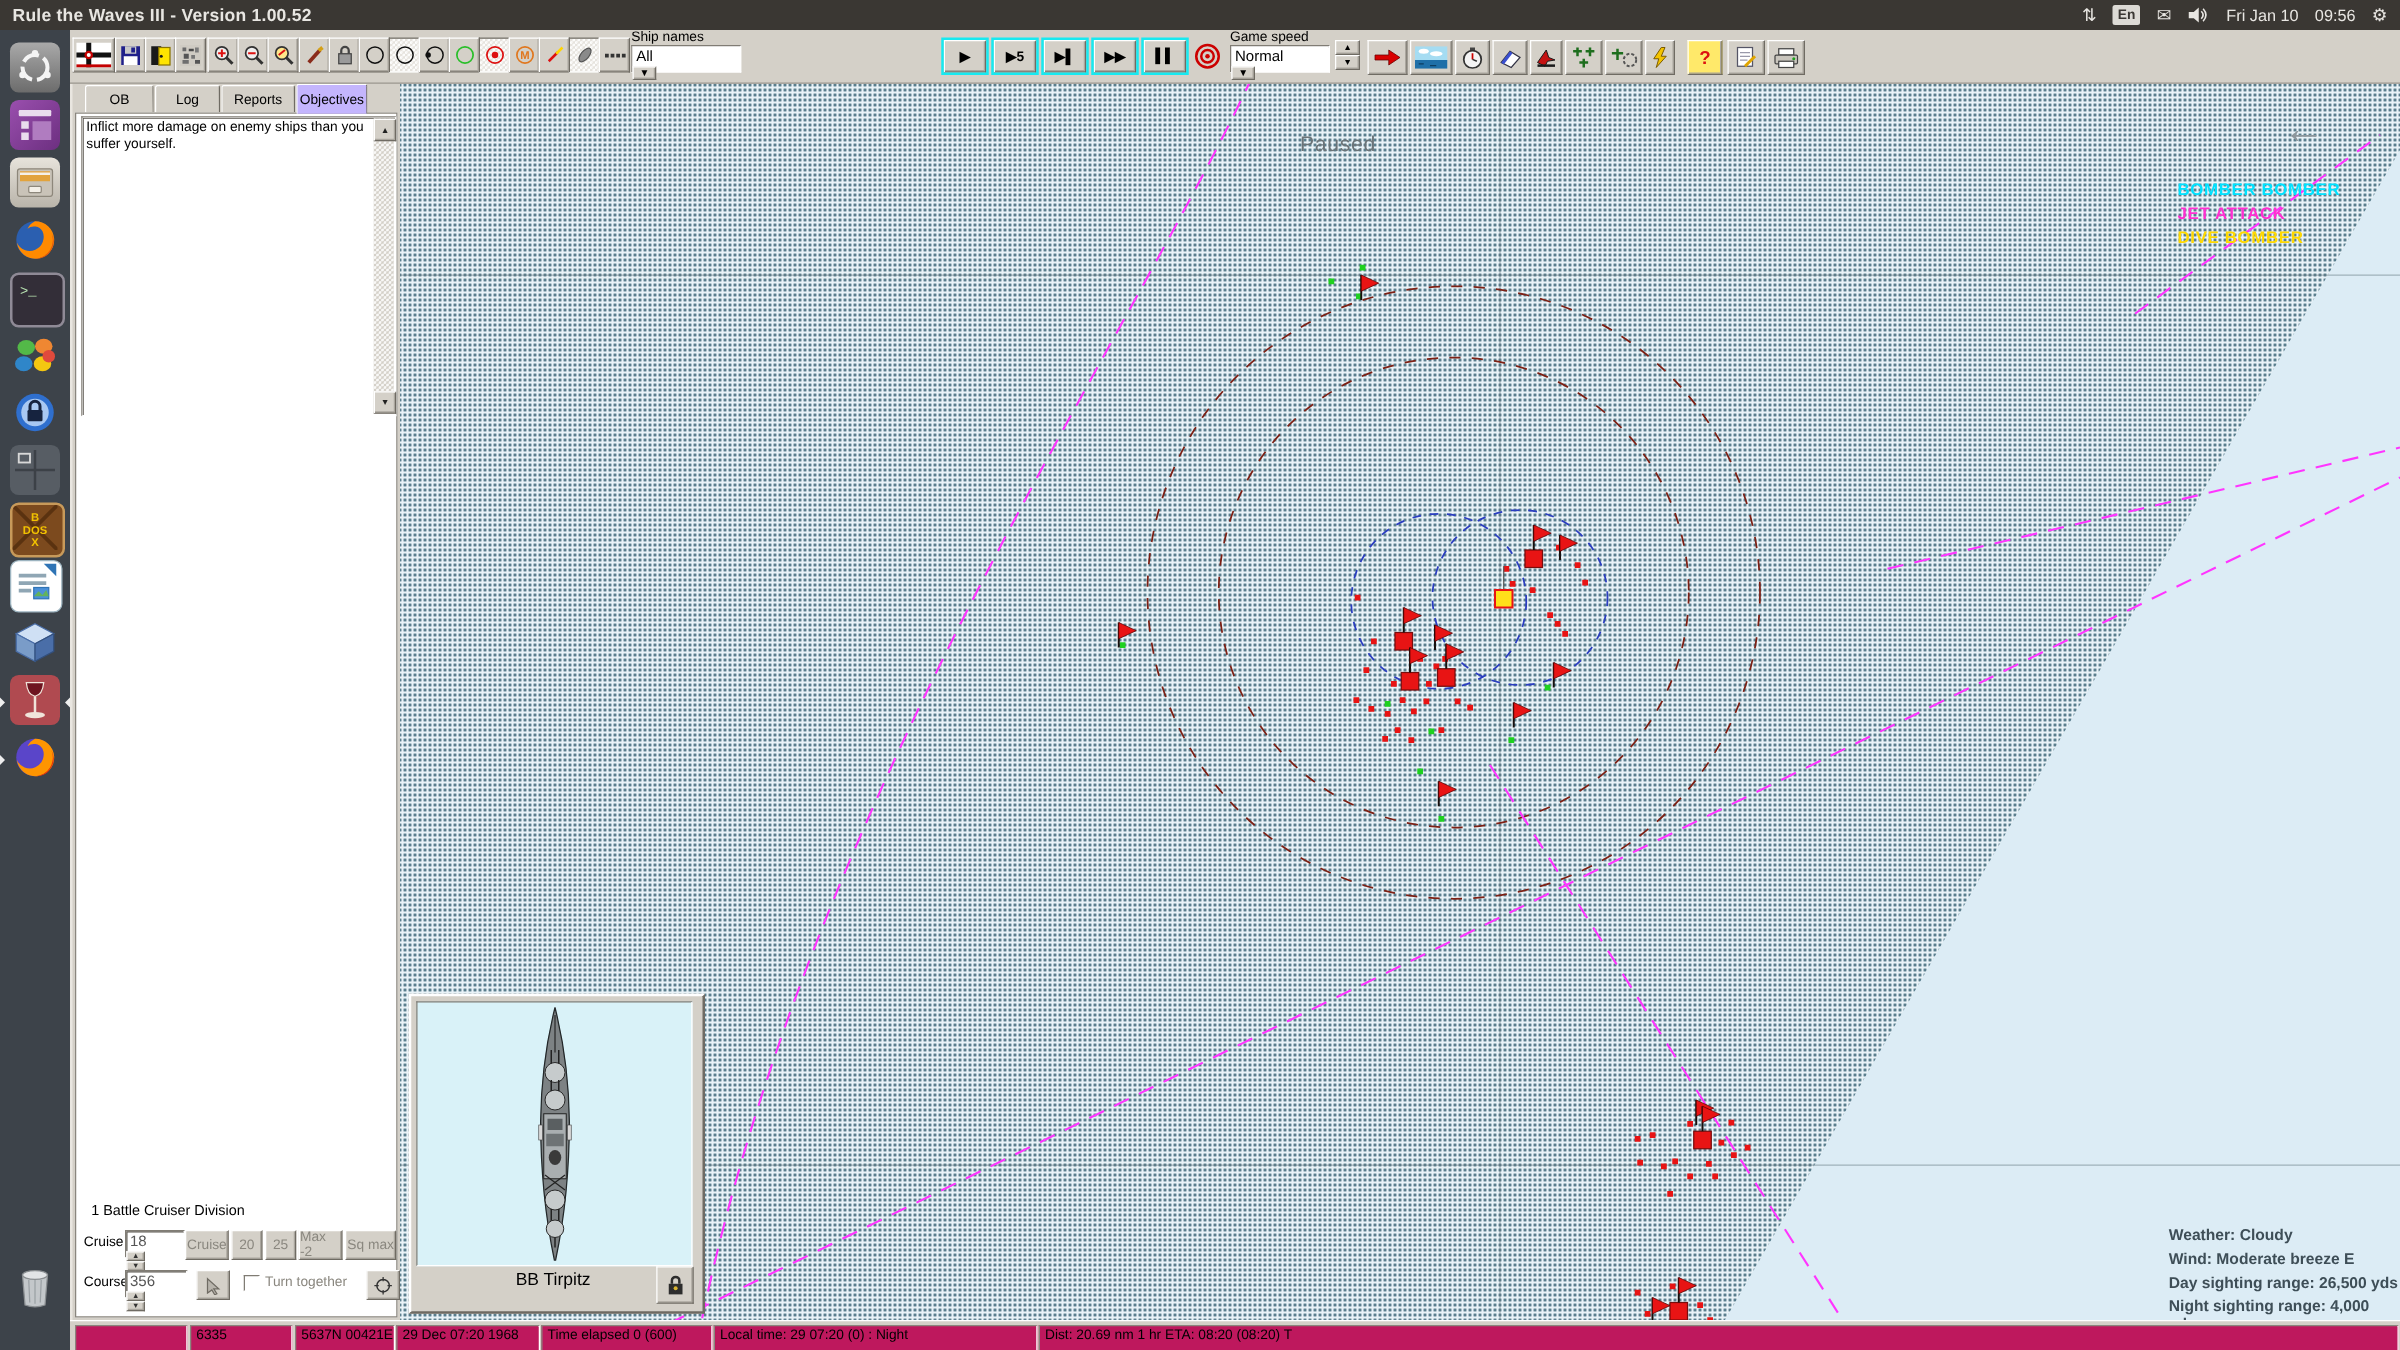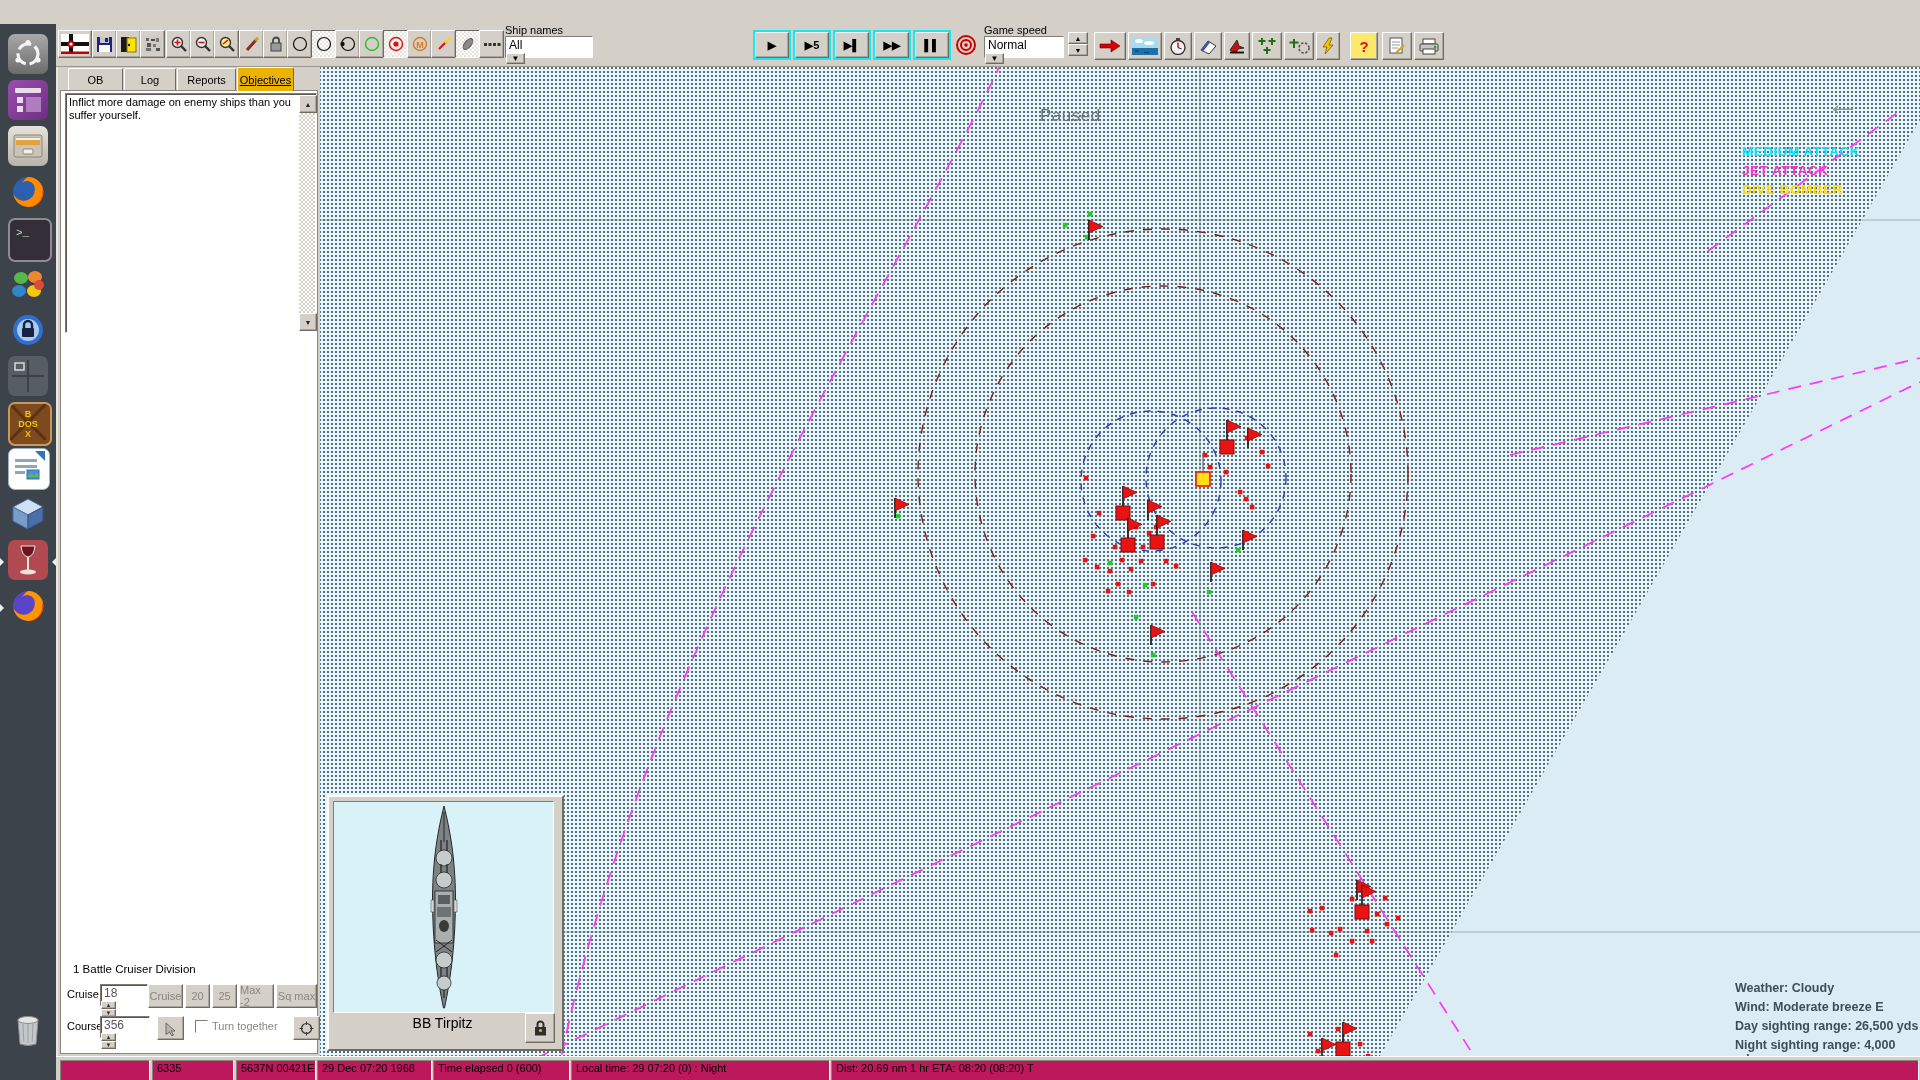--- a/index.html
+++ b/index.html
@@ -36,21 +36,21 @@
   .spin .val{flex:1;font-size:12px;padding:1px 3px;color:#555;}
   .spinbtns{width:15px;display:flex;flex-direction:column;}
   .spinbtns div{flex:1;display:flex;align-items:center;justify-content:center;font-size:6px;color:#333;}
   
   #toolbar{left:56px;top:24px;width:1864px;height:42px;background:#d4d0c8;border-bottom:1px solid #9a968e;z-index:30;}
   .tb-label{position:absolute;font-size:11px;color:#000;}
   
   #leftpanel{left:56px;top:66px;width:262px;height:990px;background:#d4d0c8;border-left:2px solid #e9e6e0;z-index:20;}
   .tab{position:absolute;top:2px;height:21px;font-size:11px;display:flex;align-items:center;justify-content:center;
     background:#d4d0c8;border:1px solid;border-color:#fff #6f6b63 #6f6b63 #fff;border-bottom:none;border-radius:2px 2px 0 0;}
-  .tab.active{background:#eab308;height:23px;top:1px;z-index:2;text-decoration:underline;}
+  .tab.active{background:#c4b5fd;height:23px;top:1px;z-index:2;}
   #panelwhite{position:absolute;left:2px;top:24px;width:256px;height:962px;background:#fff;border:1px solid #8a867e;}
   #objbox{position:absolute;left:4px;top:2px;width:250px;height:238px;}
   #objtext{position:absolute;left:3px;top:2px;width:222px;font-size:11px;line-height:13px;color:#000;}
   .sbar{position:absolute;right:1px;top:1px;width:16px;bottom:1px;background:
     linear-gradient(45deg,#fff 25%,transparent 25%,transparent 75%,#fff 75%),
     linear-gradient(45deg,#fff 25%,transparent 25%,transparent 75%,#fff 75%);
     background-size:4px 4px;background-position:0 0,2px 2px;background-color:#d4d0c8;}
   .sbtn{position:absolute;left:0;width:16px;height:16px;font-size:7px;display:flex;align-items:center;justify-content:center;color:#222;}
   
   #map{left:318px;top:66px;width:1602px;height:990px;background-color:#e9f3f8;
@@ -69,20 +69,35 @@
   
   #statusbar{left:56px;top:1056px;width:1864px;height:24px;background:#d4d0c8;border-top:1px solid #fff;z-index:30;}
   .scell{position:absolute;top:3px;height:17px;font-size:11px;color:#000;padding:1px 4px;white-space:nowrap;overflow:hidden;
     border:1px solid;border-color:#8a867e #fff #fff #8a867e;background:#be185d;}
 </style>
 </head>
 <body>
 
 <div id="screen">
 
+  <div class="abs" id="topbar">
+    <span class="wtitle">Rule the Waves III - Version 1.00.52</span>
+    <div id="tray">
+      <span class="trayglyph">⇅</span>
+      <span class="en-badge">En</span>
+      <span class="trayglyph">✉</span>
+      <svg width="18" height="14">
+          <polygon points="1,4.5 5,4.5 9,1 9,13 5,9.5 1,9.5" fill="#e8e6e2"></polygon>
+          <path d="M11,4 Q14,7 11,10 M12.5,2 Q17,7 12.5,12" stroke="#e8e6e2" fill="none" stroke-width="1.3"></path>
+        </svg>
+      <span>Fri Jan 10</span>
+      <span>09:56</span>
+      <span class="trayglyph">⚙</span>
+    </div>
+  </div>
 
   <div class="abs" id="launcher">
     <div class="ltile" style="top:10px;background:linear-gradient(#a9a9a9,#6c6c6c);">
       <svg width="40" height="40">
           <circle cx="20" cy="20" r="10" fill="none" stroke="#f4f4f4" stroke-width="3.2" stroke-dasharray="14 4"></circle>
           <circle cx="20" cy="8.5" r="2.6" fill="#f4f4f4"></circle>
           <circle cx="10" cy="26" r="2.6" fill="#f4f4f4"></circle>
           <circle cx="30" cy="26" r="2.6" fill="#f4f4f4"></circle>
         </svg>
     </div>
@@ -535,21 +550,21 @@
         <line x1="1362" y1="905" x2="1362" y2="885" stroke="#16100e" stroke-width="1.6"></line>
         <path d="M1362,885 L1376,891.5 L1362,898 Z" fill="#e81414" stroke="#5a0000" stroke-width="0.6"></path>
         <rect x="1336" y="1042" width="14" height="14" fill="#e81414" stroke="#7a0c0c" stroke-width="1"></rect>
         <line x1="1343" y1="1042" x2="1343" y2="1022" stroke="#16100e" stroke-width="1.6"></line>
         <path d="M1343,1022 L1357,1028.5 L1343,1035 Z" fill="#e81414" stroke="#5a0000" stroke-width="0.6"></path>
         <line x1="1203" y1="472" x2="1203" y2="453" stroke="#555" stroke-width="1"></line>
         <rect x="1196" y="472" width="14" height="14" fill="#ffe01a" stroke="#e81414" stroke-width="1.6"></rect>
       </svg>
     <div id="paused">Paused</div>
     <div id="retreat-arrow">←</div>
-    <div class="airlabel" style="top:78px;color:#00e2ff;">MEDIUM ATTACK</div>
+    <div class="airlabel" style="top:78px;color:#00e2ff;">BOMBER BOMBER</div>
     <div class="airlabel" style="top:97px;color:#ff2fd1;">JET ATTACK</div>
     <div class="airlabel" style="top:116px;color:#ffd900;">DIVE BOMBER</div>
     <div class="wline" style="top:915px;">Weather: Cloudy</div>
     <div class="wline" style="top:934px;">Wind: Moderate breeze  E</div>
     <div class="wline" style="top:953px;">Day sighting range: 26,500 yds</div>
     <div class="wline" style="top:972px;">Night sighting range: 4,000 yds</div>
   </div>
 
   <div class="abs" id="leftpanel">
     <div class="tab" style="left:10px;width:53px;">OB</div>

